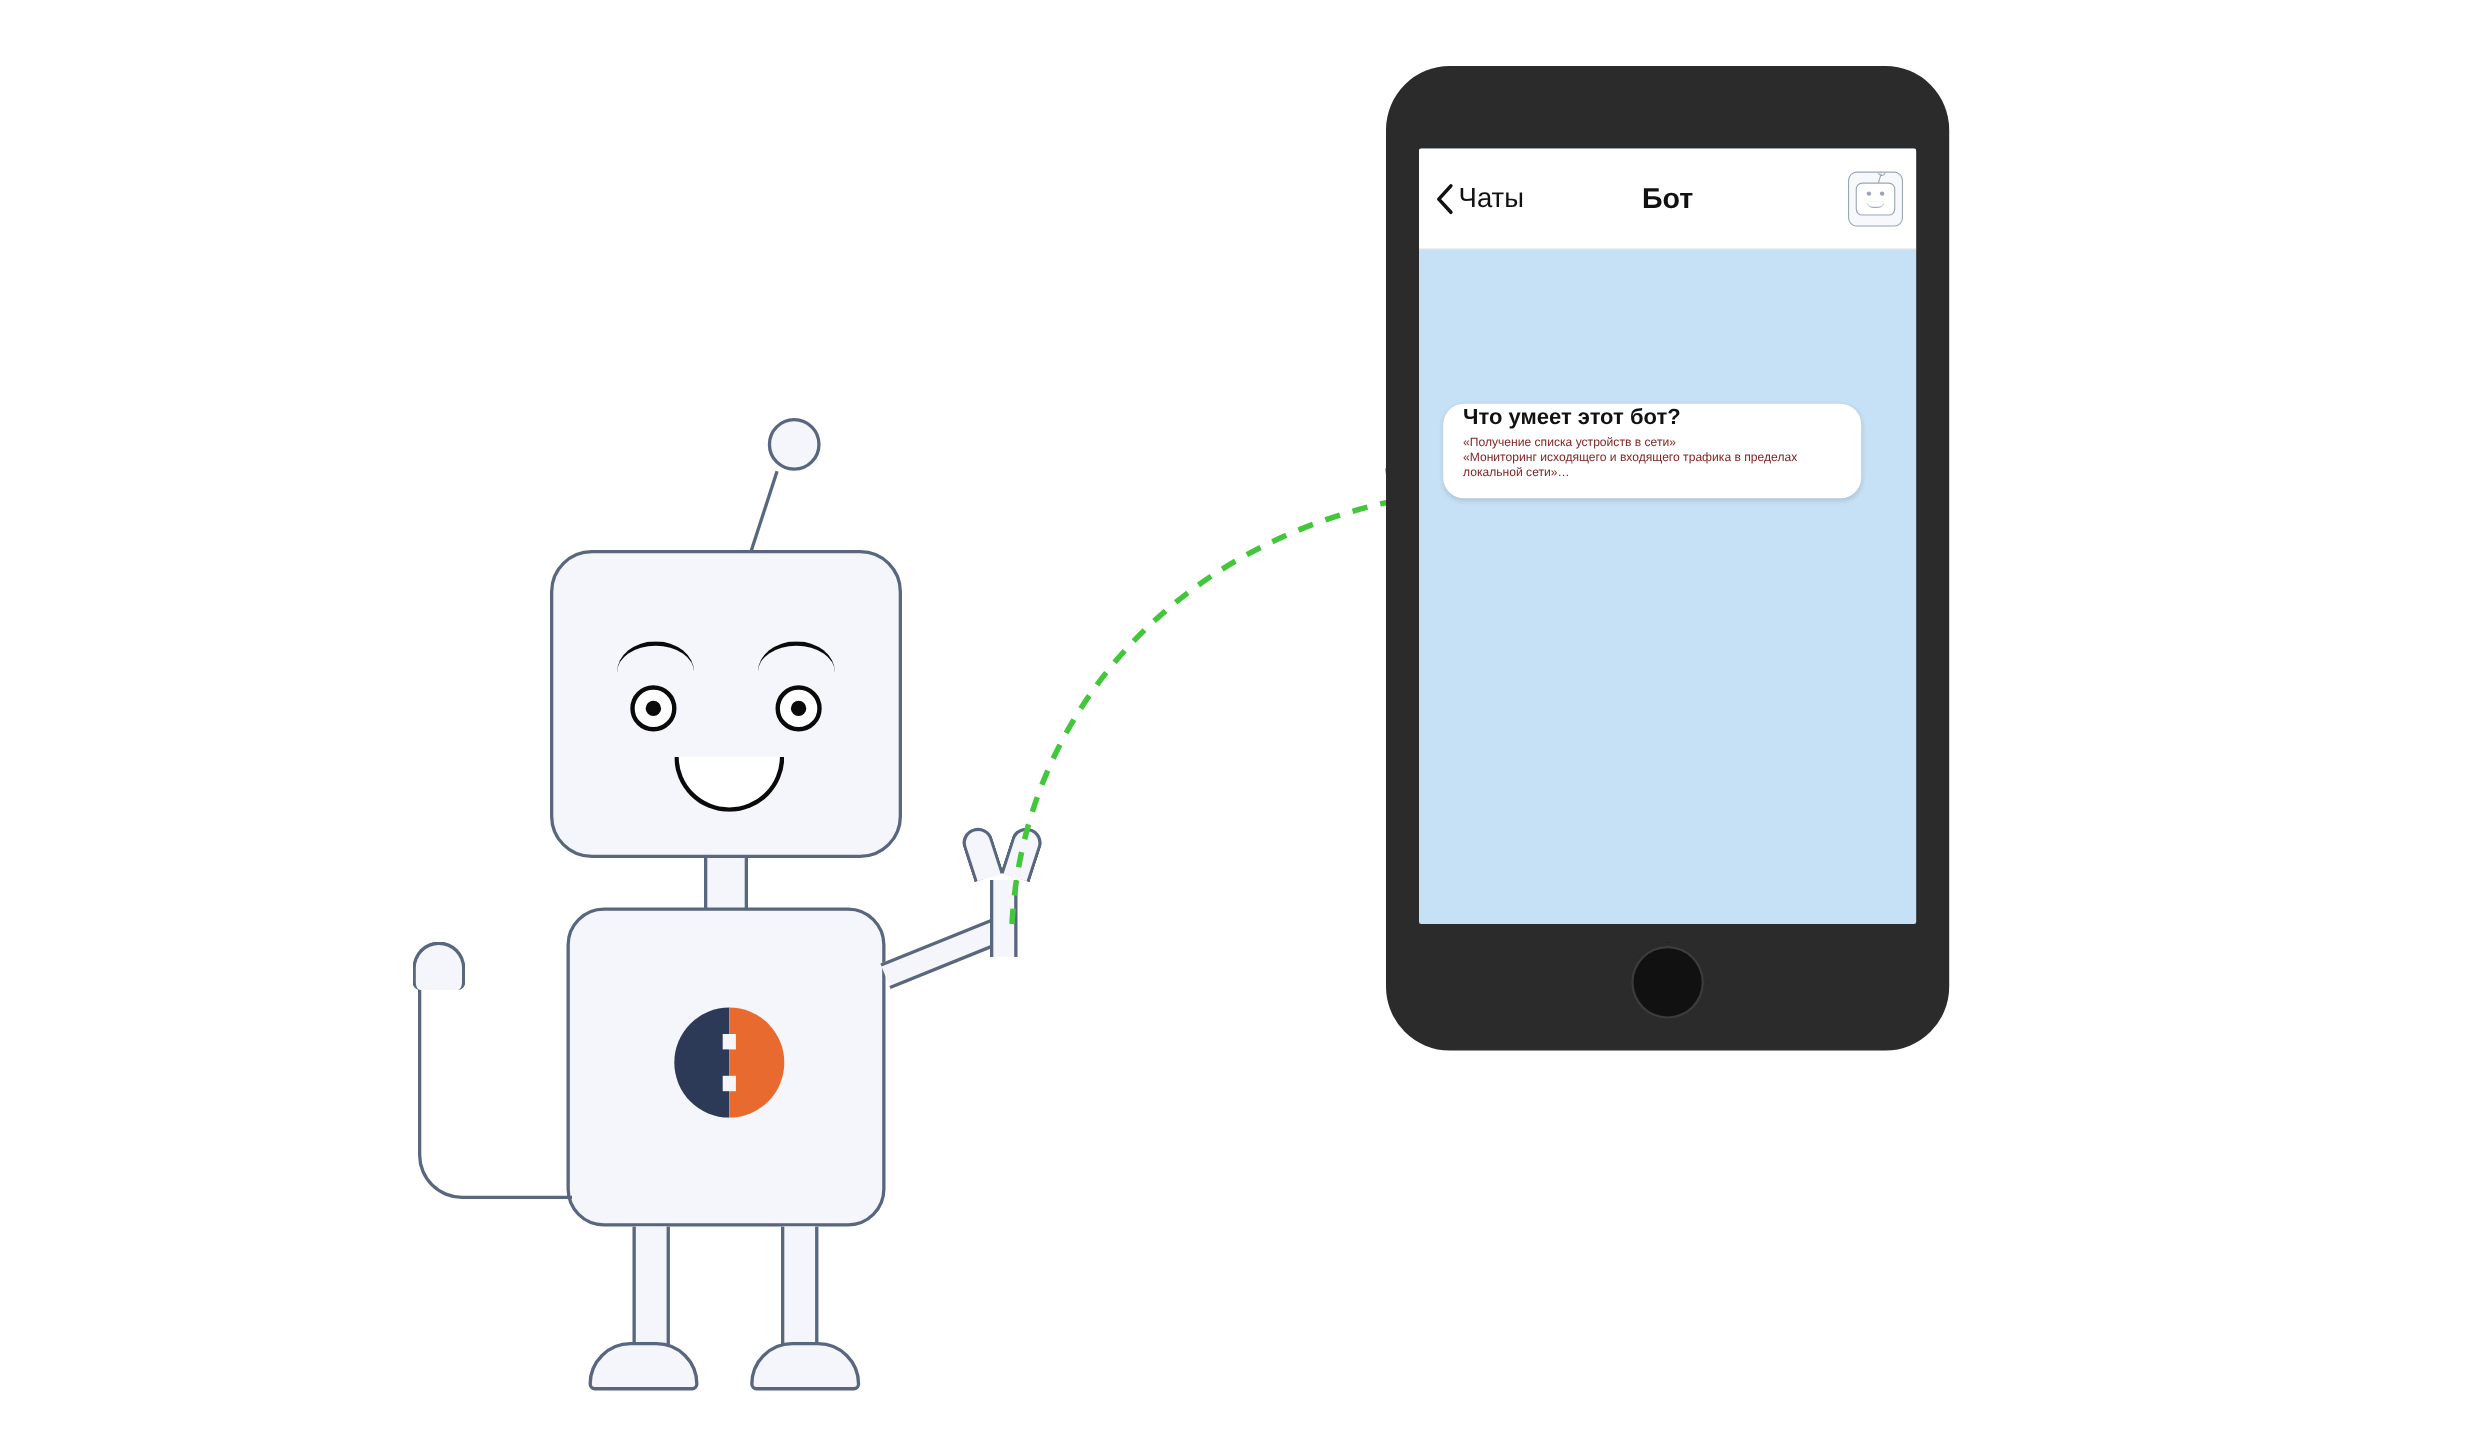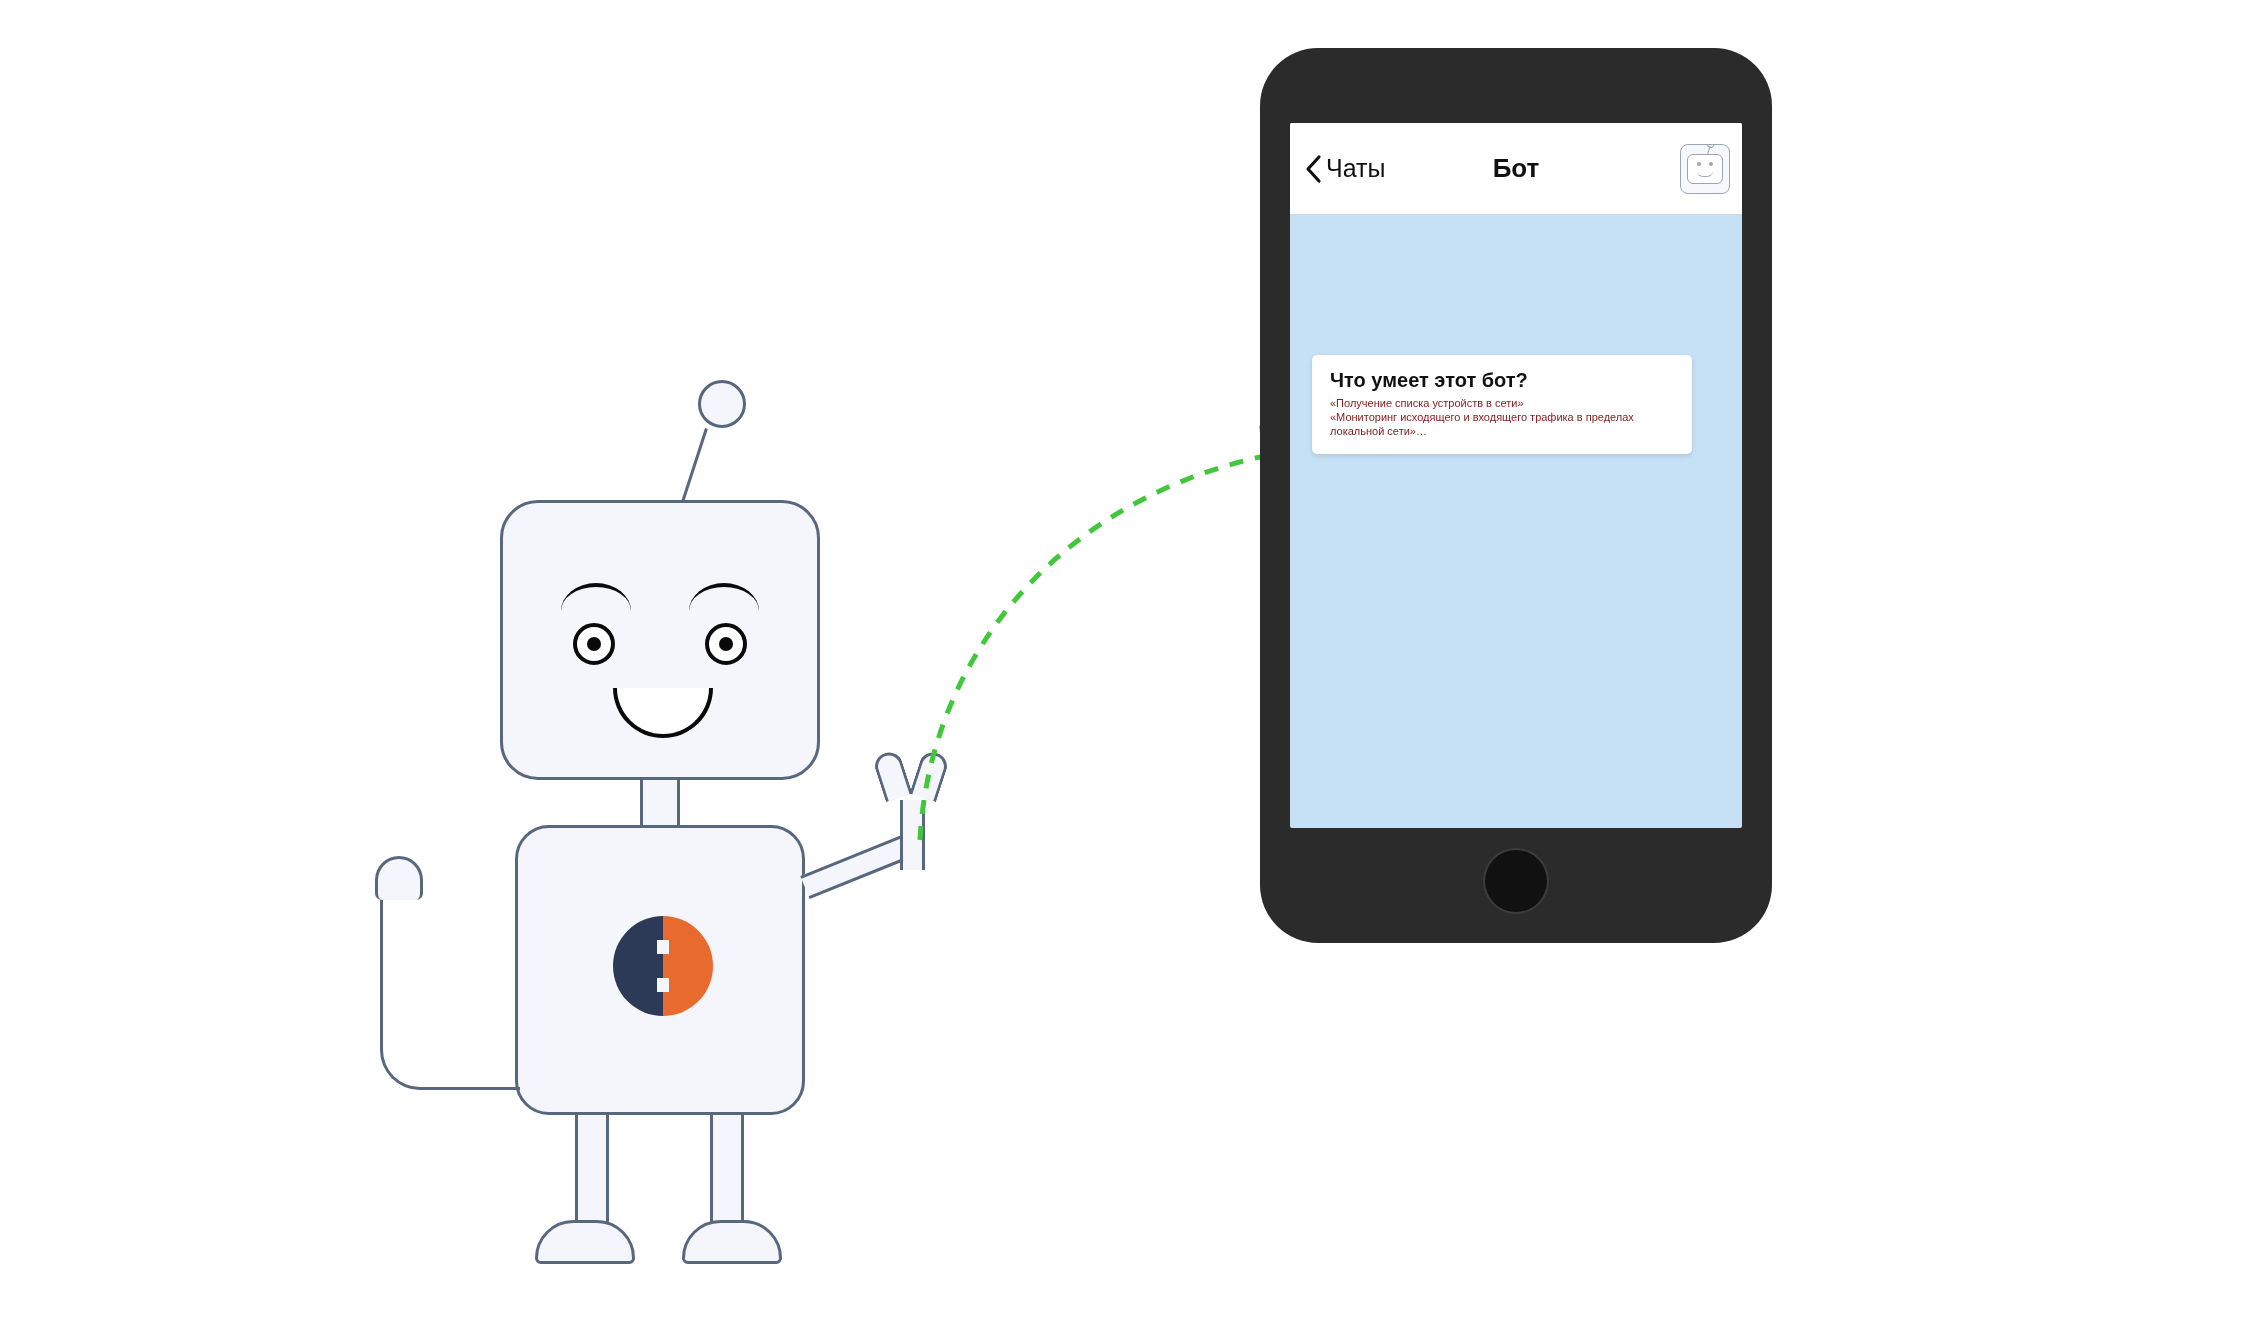--- a/index.html
+++ b/index.html
@@ -181,21 +181,21 @@
     .arrow-svg {
       position: absolute;
       left: 900px; top: 420px;
       width: 430px; height: 430px;
       overflow: visible;
     }
 
     
     .phone {
       position: absolute;
-      left: 1260px; top: 48px;
+      left: 1260px; top: 60px;
       width: 512px; height: 895px;
       background: #2b2b2b;
       border-radius: 58px;
       padding: 75px 30px 115px 30px;
     }
     .screen {
       width: 100%; height: 100%;
       background: #c6e0f5;
       border-radius: 2px;
       position: relative;
@@ -266,22 +266,22 @@
     .avatar-ant::before{
       content:""; position:absolute; left:-4px; top:-5px;
       width:5px; height:5px; border:1.5px solid #9aa5b5; border-radius:50%;
     }
 
     .bubble {
       position: absolute;
       left: 22px; top: 232px;
       width: 380px;
       background: #ffffff;
-      border-radius: 5px;
-      padding: 14px 18px 16px 18px;
+      border-radius: 19px;
+      padding: 1px 18px 16px 18px;
       box-shadow: 0 2px 5px rgba(0,0,0,0.12);
     }
     .bubble-title {
       font-size: 20px; font-weight: 800;
       color: #111;
       margin-bottom: 4px;
     }
     .bubble-line {
       font-size: 11px;
       line-height: 1.28;

